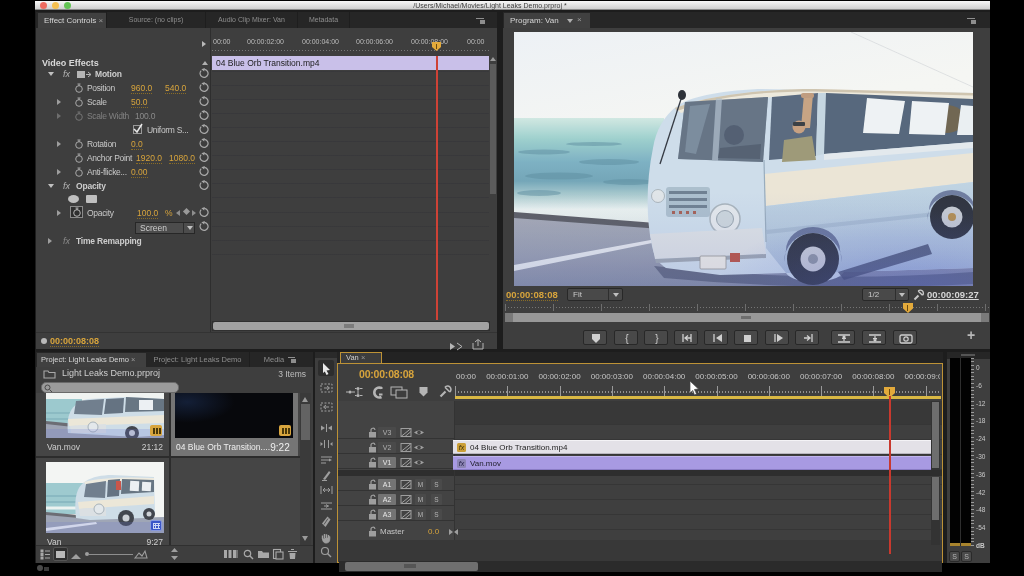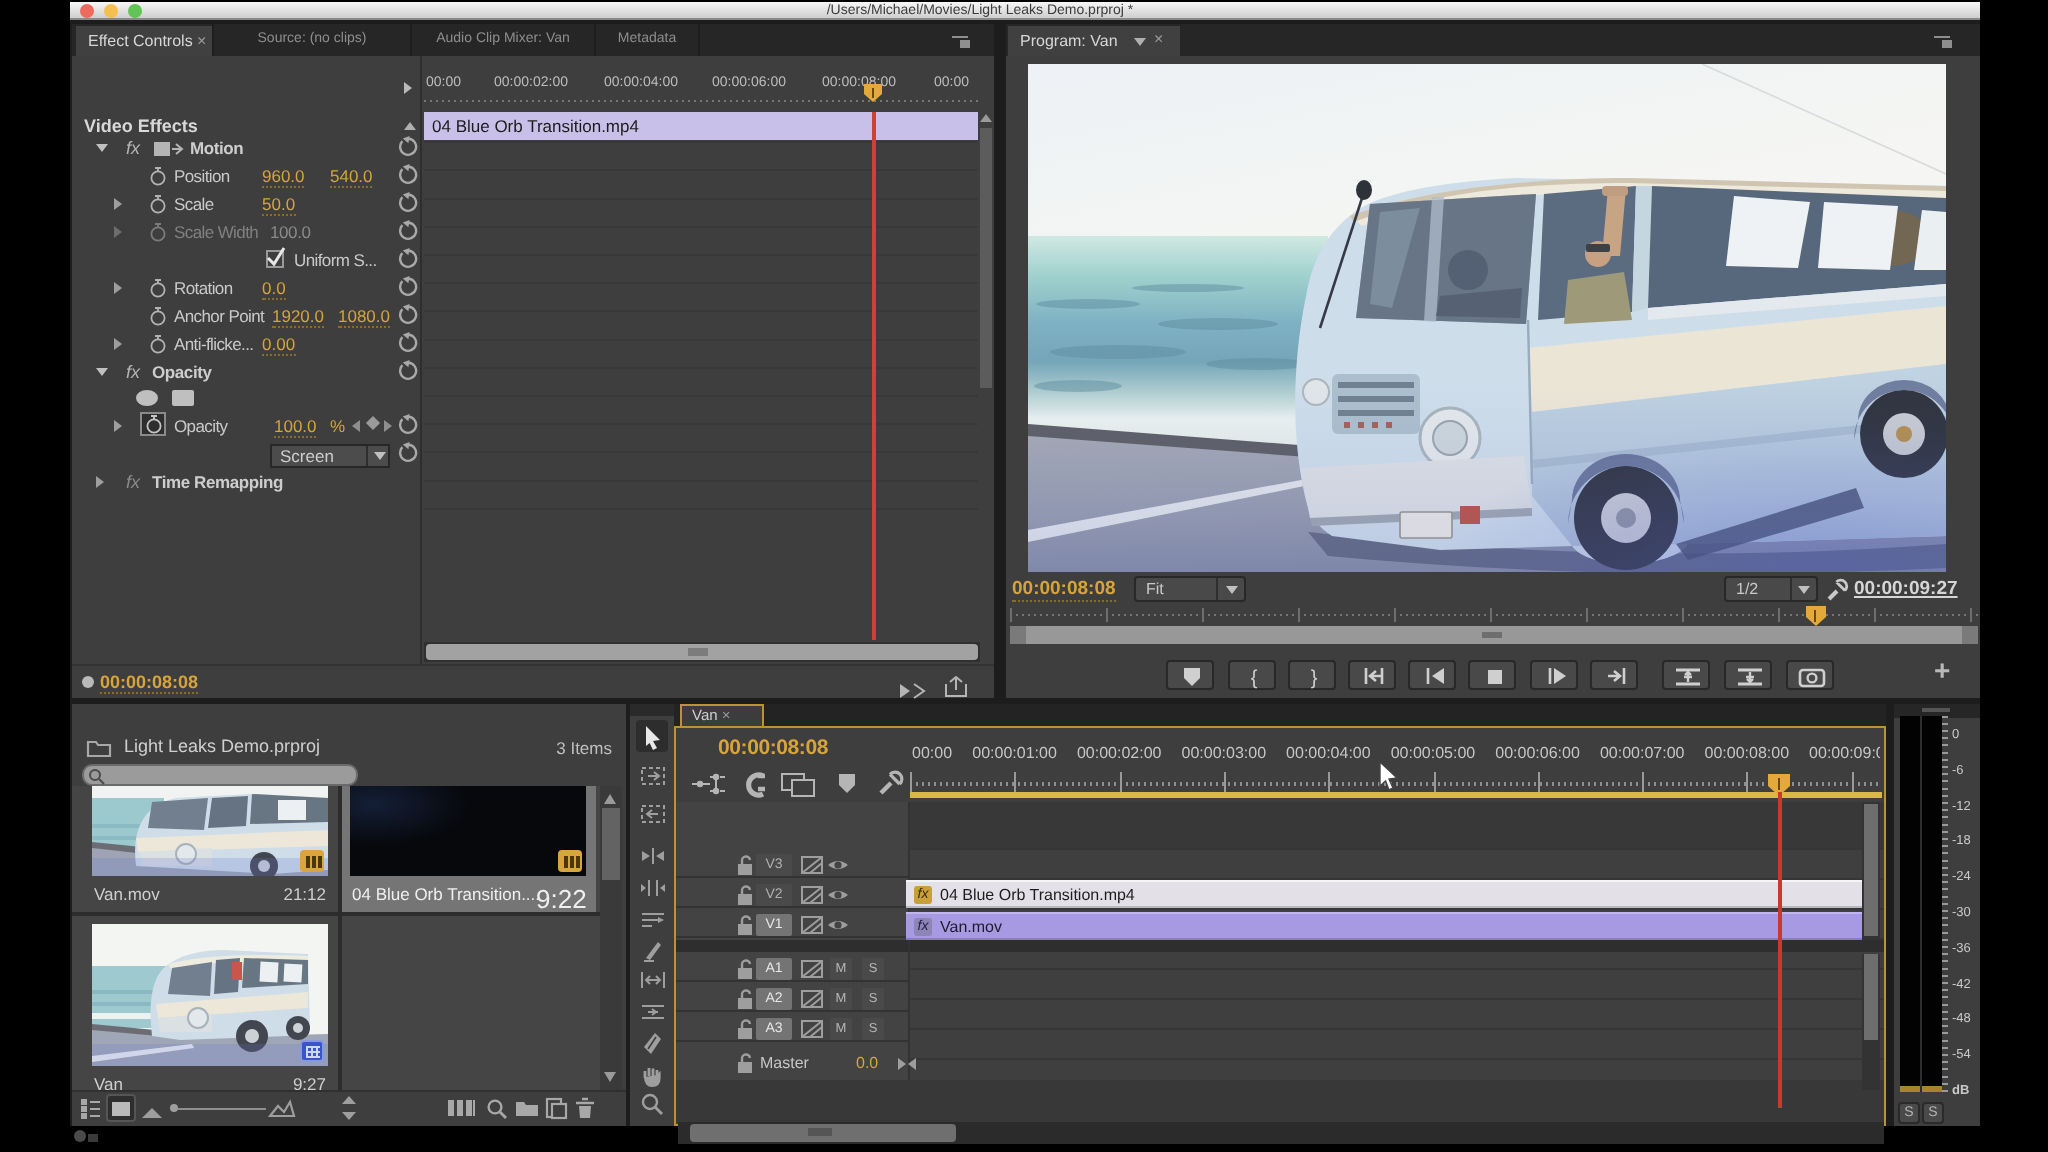--- a/index.html
+++ b/index.html
@@ -468,20 +468,27 @@
           <rect x="6" y="4" width="12" height="8" rx="1.5" fill="none" stroke="#cfcfcf" stroke-width="1.3"></rect>
           <circle cx="12" cy="8" r="2.2" fill="none" stroke="#cfcfcf" stroke-width="1.2"></circle>
         </svg>
       </div>
     </div>
 
   <span class="abs" style="left:464px;top:315px;font-size:14px;color:#b9b9b9;font-weight:bold;">+</span>
 </div>
 
 <div class="abs panel" style="left:36px;top:352px;width:277px;height:211px;">
+  <div class="abs tabbar" style="left:0;top:0;width:277px;height:15px;">
+    <div class="abs tab-act" style="left:1px;top:1px;width:109px;height:14px;font-size:7.5px;line-height:14px;padding-left:4px;">Project: Light Leaks Demo <span style="color:#9a9a9a;">×</span></div>
+    <div class="abs t7" style="left:110px;top:0;width:104px;height:15px;line-height:15px;text-align:center;border-right:1px solid #1e1e1e;font-size:7.5px;">Project: Light Leaks Demo</div>
+    <div class="abs t7" style="left:214px;top:0;width:48px;height:15px;line-height:15px;text-align:center;font-size:7.5px;">Media</div>
+    <div class="abs" style="left:252px;top:5px;width:7px;height:1px;background:#8e8e8e;"></div>
+    <div class="abs" style="left:255px;top:7px;width:5px;height:4px;background:#8e8e8e;"></div>
+  </div>
 
   <svg class="abs" style="left:7px;top:17px;" width="13" height="10">
       <path d="M1,2 L5,2 L6,3.5 L12,3.5 L12,9 L1,9 Z" fill="none" stroke="#a8a8a8" stroke-width="1.1"></path>
     </svg>
   <div class="abs" style="left:26px;top:16px;font-size:9px;color:#cfcfcf;">Light Leaks Demo.prproj</div>
   <div class="abs" style="left:215px;top:17px;width:55px;font-size:8.5px;color:#bfbfbf;text-align:right;">3 Items</div>
 
   <div class="abs" style="left:5px;top:30px;width:138px;height:11px;background:#9b9b9b;border-radius:5px;border:1px solid #6a6a6a;"></div>
   <svg class="abs" style="left:8px;top:32px;" width="9" height="9">
       <circle cx="3.5" cy="3.5" r="2.5" fill="none" stroke="#4a4a4a" stroke-width="1"></circle>
@@ -525,21 +532,21 @@
 
   <div class="abs" style="left:139px;top:41px;width:118px;height:45px;background:#07080c;">
     <div class="abs" style="left:0;top:0;width:60px;height:30px;background:radial-gradient(ellipse at 20% 30%,rgba(30,50,90,0.55),rgba(0,0,0,0) 70%);"></div>
   </div>
   <div class="abs" style="left:243px;top:73px;width:12px;height:11px;background:#d8a53e;border-radius:2px;">
       <div style="position:absolute;left:2.5px;top:2.5px;width:2px;height:6px;background:#4a3808;"></div>
       <div style="position:absolute;left:5.5px;top:2.5px;width:2px;height:6px;background:#4a3808;"></div>
       <div style="position:absolute;left:8.5px;top:2.5px;width:2px;height:6px;background:#4a3808;"></div>
     </div>
   <div class="abs" style="left:140px;top:90px;font-size:8.5px;color:#efefef;">04 Blue Orb Transition....</div>
-  <div class="abs" style="left:232px;top:90px;width:24px;font-size:13px;color:#efefef;text-align:left;">9:22</div>
+  <div class="abs" style="left:232px;top:90px;width:24px;font-size:10px;color:#efefef;text-align:center;">9:22</div>
 
   <div class="abs" style="left:10px;top:110px;width:118px;height:71px;">
     <svg width="118" height="71" viewBox="0 0 118 71">
       <rect width="118" height="71" fill="#f2f4f1"></rect>
       <rect x="0" y="21" width="40" height="31" fill="#8fc2c8"></rect>
       <path d="M0,34 h40 M0,40 h38" stroke="#68a2b0" stroke-width="2" opacity="0.6"></path>
       <path d="M0,46 h38" stroke="#e8f0ee" stroke-width="3"></path>
       <path d="M0,50 L42,54 L42,58 L0,54 Z" fill="#54565e"></path>
       <path d="M0,53 L44,57 L118,55 L118,71 L0,71 Z" fill="#9098aa"></path>
       <path d="M0,66 L50,60 L51,62 L0,69 Z" fill="#e9edf1"></path>

